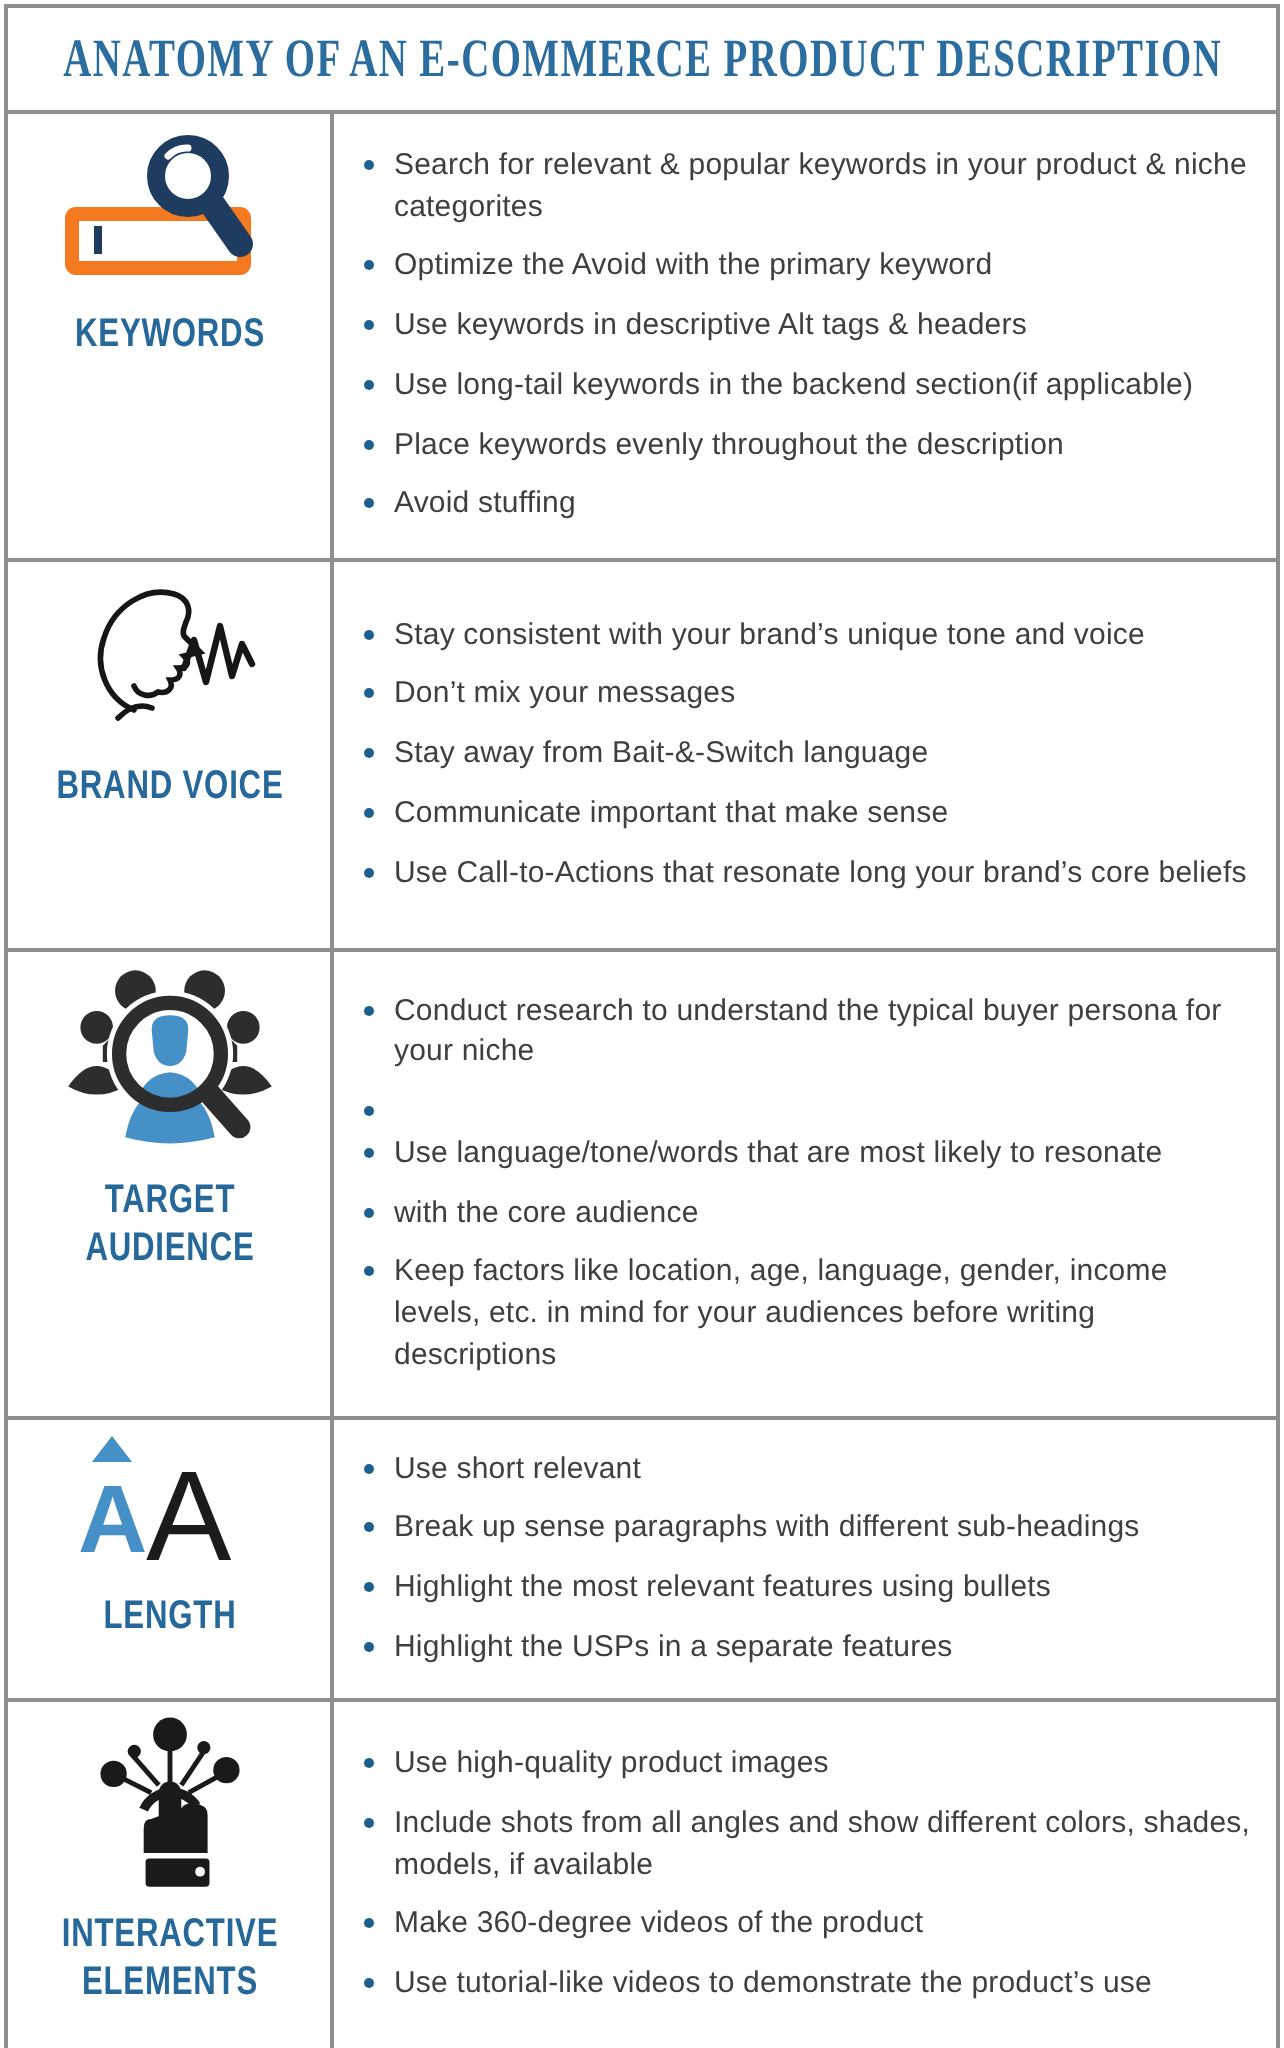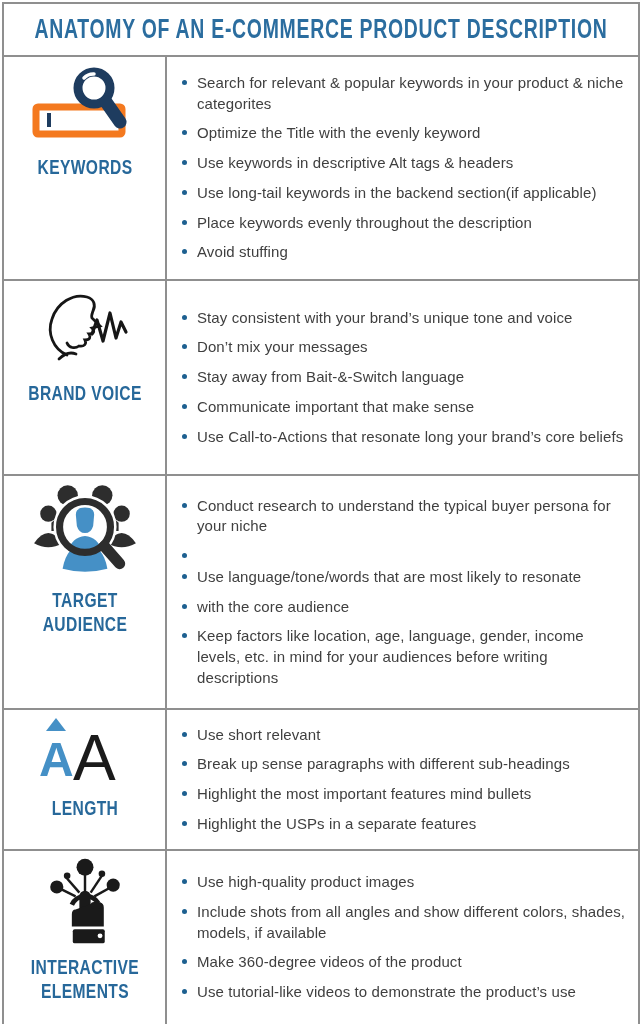--- a/index.html
+++ b/index.html
@@ -9,21 +9,21 @@
     box-sizing:border-box;
   }
   .frame{
     position:absolute;left:2px;top:2px;right:2px;bottom:-2px;
     border:2px solid #8f8f8f;box-sizing:border-box;
     display:flex;flex-direction:column;
   }
   
   .title-row{
     height:53px;flex:0 0 53px;border-bottom:2px solid #8f8f8f;
-    display:flex;align-items:center;justify-content:center;box-sizing:border-box;
+    display:flex;align-items:center;justify-content:center;box-sizing:border-box;font-family:Liberation Serif, serif;
   }
   .title-row h1{
     margin:0;font-size:27px;font-weight:700;color:#2b6d9f;
     letter-spacing:1px;white-space:nowrap;
     transform:scaleX(0.72);transform-origin:center;
   }
   
   .row{
     display:grid;grid-template-columns:163px 1fr;box-sizing:border-box;
     border-bottom:2px solid #8f8f8f;
@@ -79,21 +79,21 @@
         </span>
         <span class="label">KEYWORDS</span>
       </div>
       <div class="bullets">
         <div class="bullet">
             <span class="dot"></span>
             <span class="txt">Search for relevant &amp; popular keywords in your product &amp; niche categorites</span>
           </div>
         <div class="bullet">
             <span class="dot"></span>
-            <span class="txt">Optimize the Title with the evenly keyword</span>
+            <span class="txt">Optimize the Avoid with the primary keyword</span>
           </div>
         <div class="bullet">
             <span class="dot"></span>
             <span class="txt">Use keywords in descriptive Alt tags &amp; headers</span>
           </div>
         <div class="bullet">
             <span class="dot"></span>
             <span class="txt">Use long-tail keywords in the backend section(if applicable)</span>
           </div>
         <div class="bullet">
@@ -210,21 +210,21 @@
         <div class="bullet">
             <span class="dot"></span>
             <span class="txt">Use short relevant</span>
           </div>
         <div class="bullet">
             <span class="dot"></span>
             <span class="txt">Break up sense paragraphs with different sub-headings</span>
           </div>
         <div class="bullet">
             <span class="dot"></span>
-            <span class="txt">Highlight the most important features mind bullets</span>
+            <span class="txt">Highlight the most relevant features using bullets</span>
           </div>
         <div class="bullet">
             <span class="dot"></span>
             <span class="txt">Highlight the USPs in a separate features</span>
           </div>
       </div>
     </div>
 
     <div class="row">
       <div class="side">

